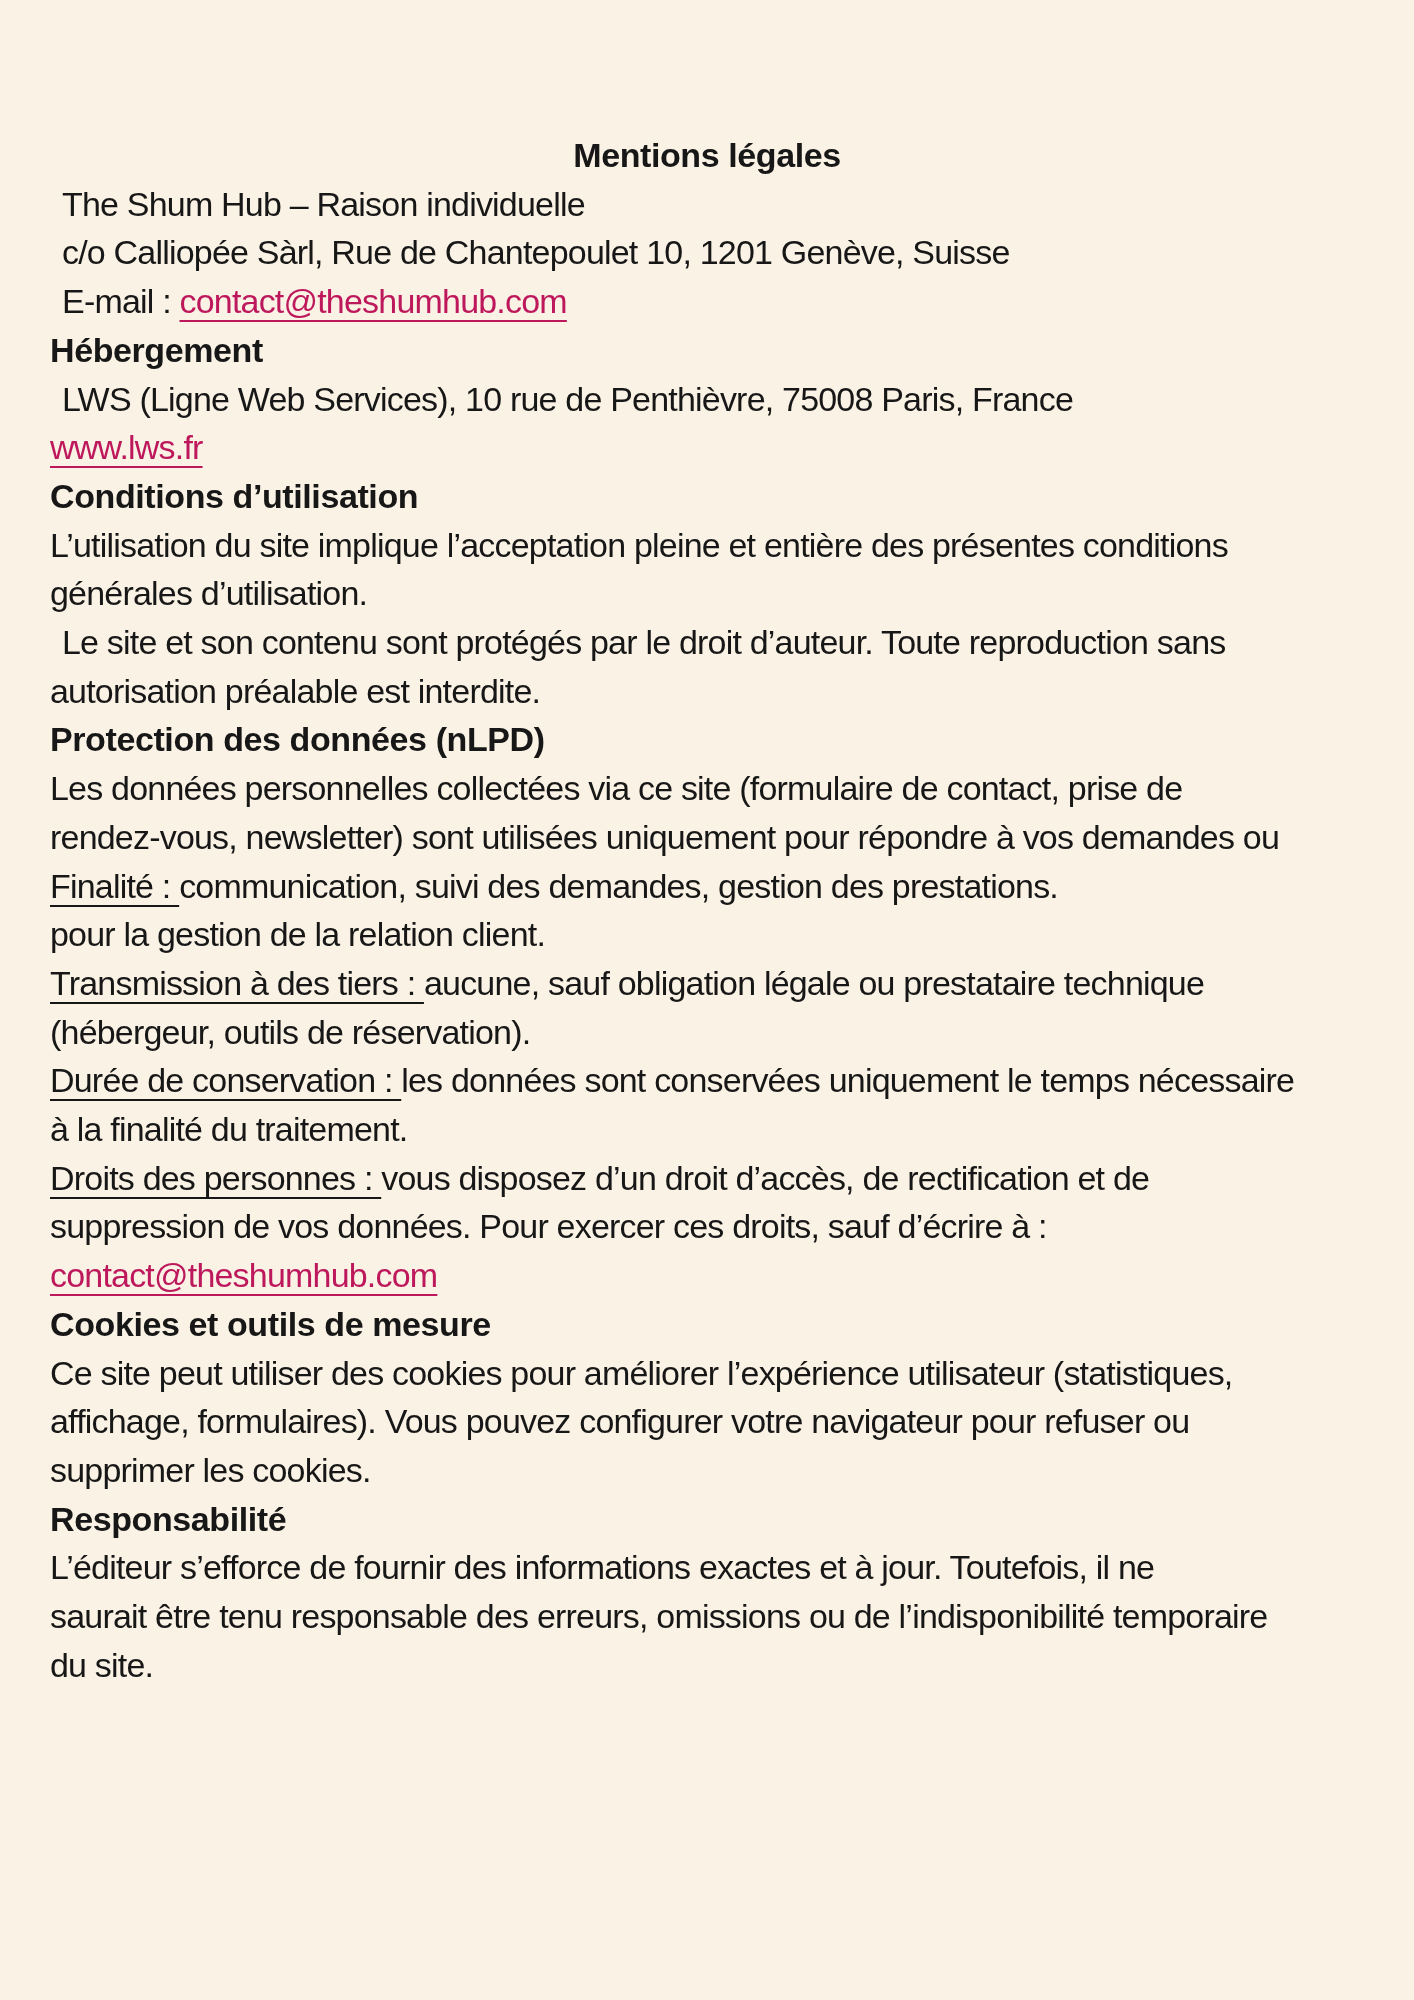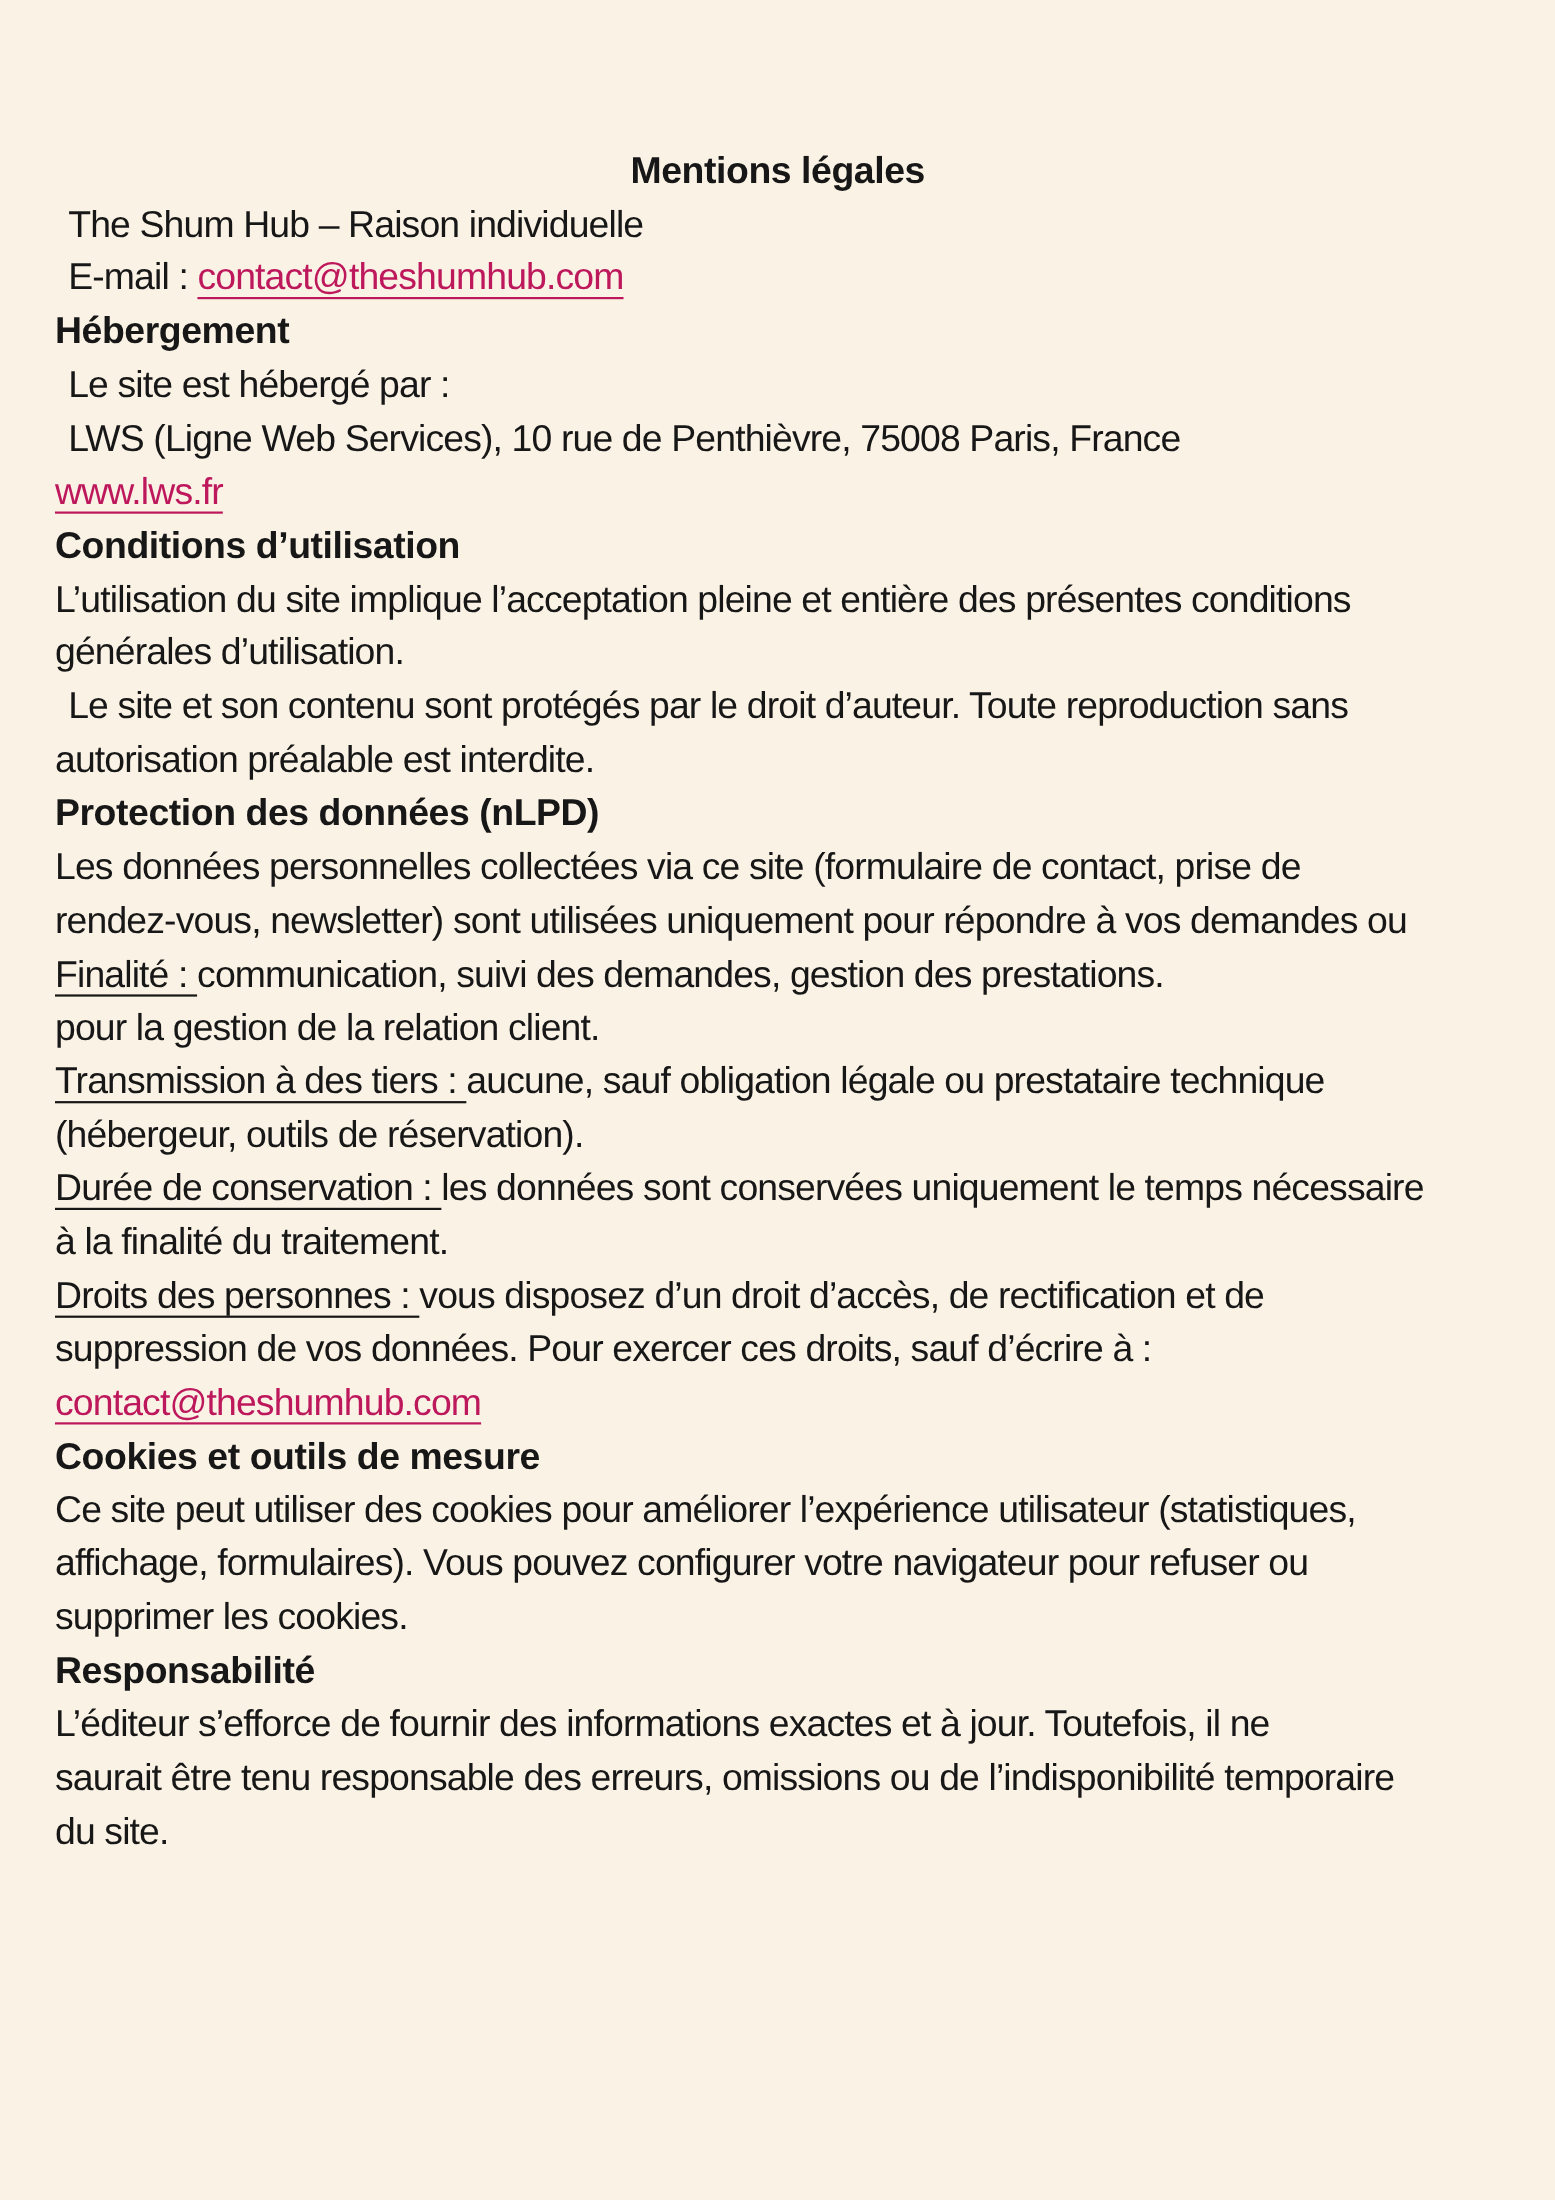--- a/index.html
+++ b/index.html
@@ -35,24 +35,24 @@
   }
 </style>
 </head>
 <body>
 
 <div class="page">
 
   <div class="line b center">Mentions légales</div>
 
   <div class="line ind">The Shum Hub – Raison individuelle</div>
+  <div class="line ind">c/o Calliopée Sàrl, Rue de Chantepoulet 10, 1201 Genève, Suisse</div>
   <div class="line ind"><span>E-mail : </span><a class="link">contact@theshumhub.com</a></div>
 
   <div class="line b">Hébergement</div>
-  <div class="line ind">Le site est hébergé par :</div>
   <div class="line ind">LWS (Ligne Web Services), 10 rue de Penthièvre, 75008 Paris, France</div>
   <div class="line"><a class="link">www.lws.fr</a></div>
 
   <div class="line b">Conditions d’utilisation</div>
   <div class="line">L’utilisation du site implique l’acceptation pleine et entière des présentes conditions</div>
   <div class="line">générales d’utilisation.</div>
   <div class="line ind">Le site et son contenu sont protégés par le droit d’auteur. Toute reproduction sans</div>
   <div class="line">autorisation préalable est interdite.</div>
 
   <div class="line b">Protection des données (nLPD)</div>

